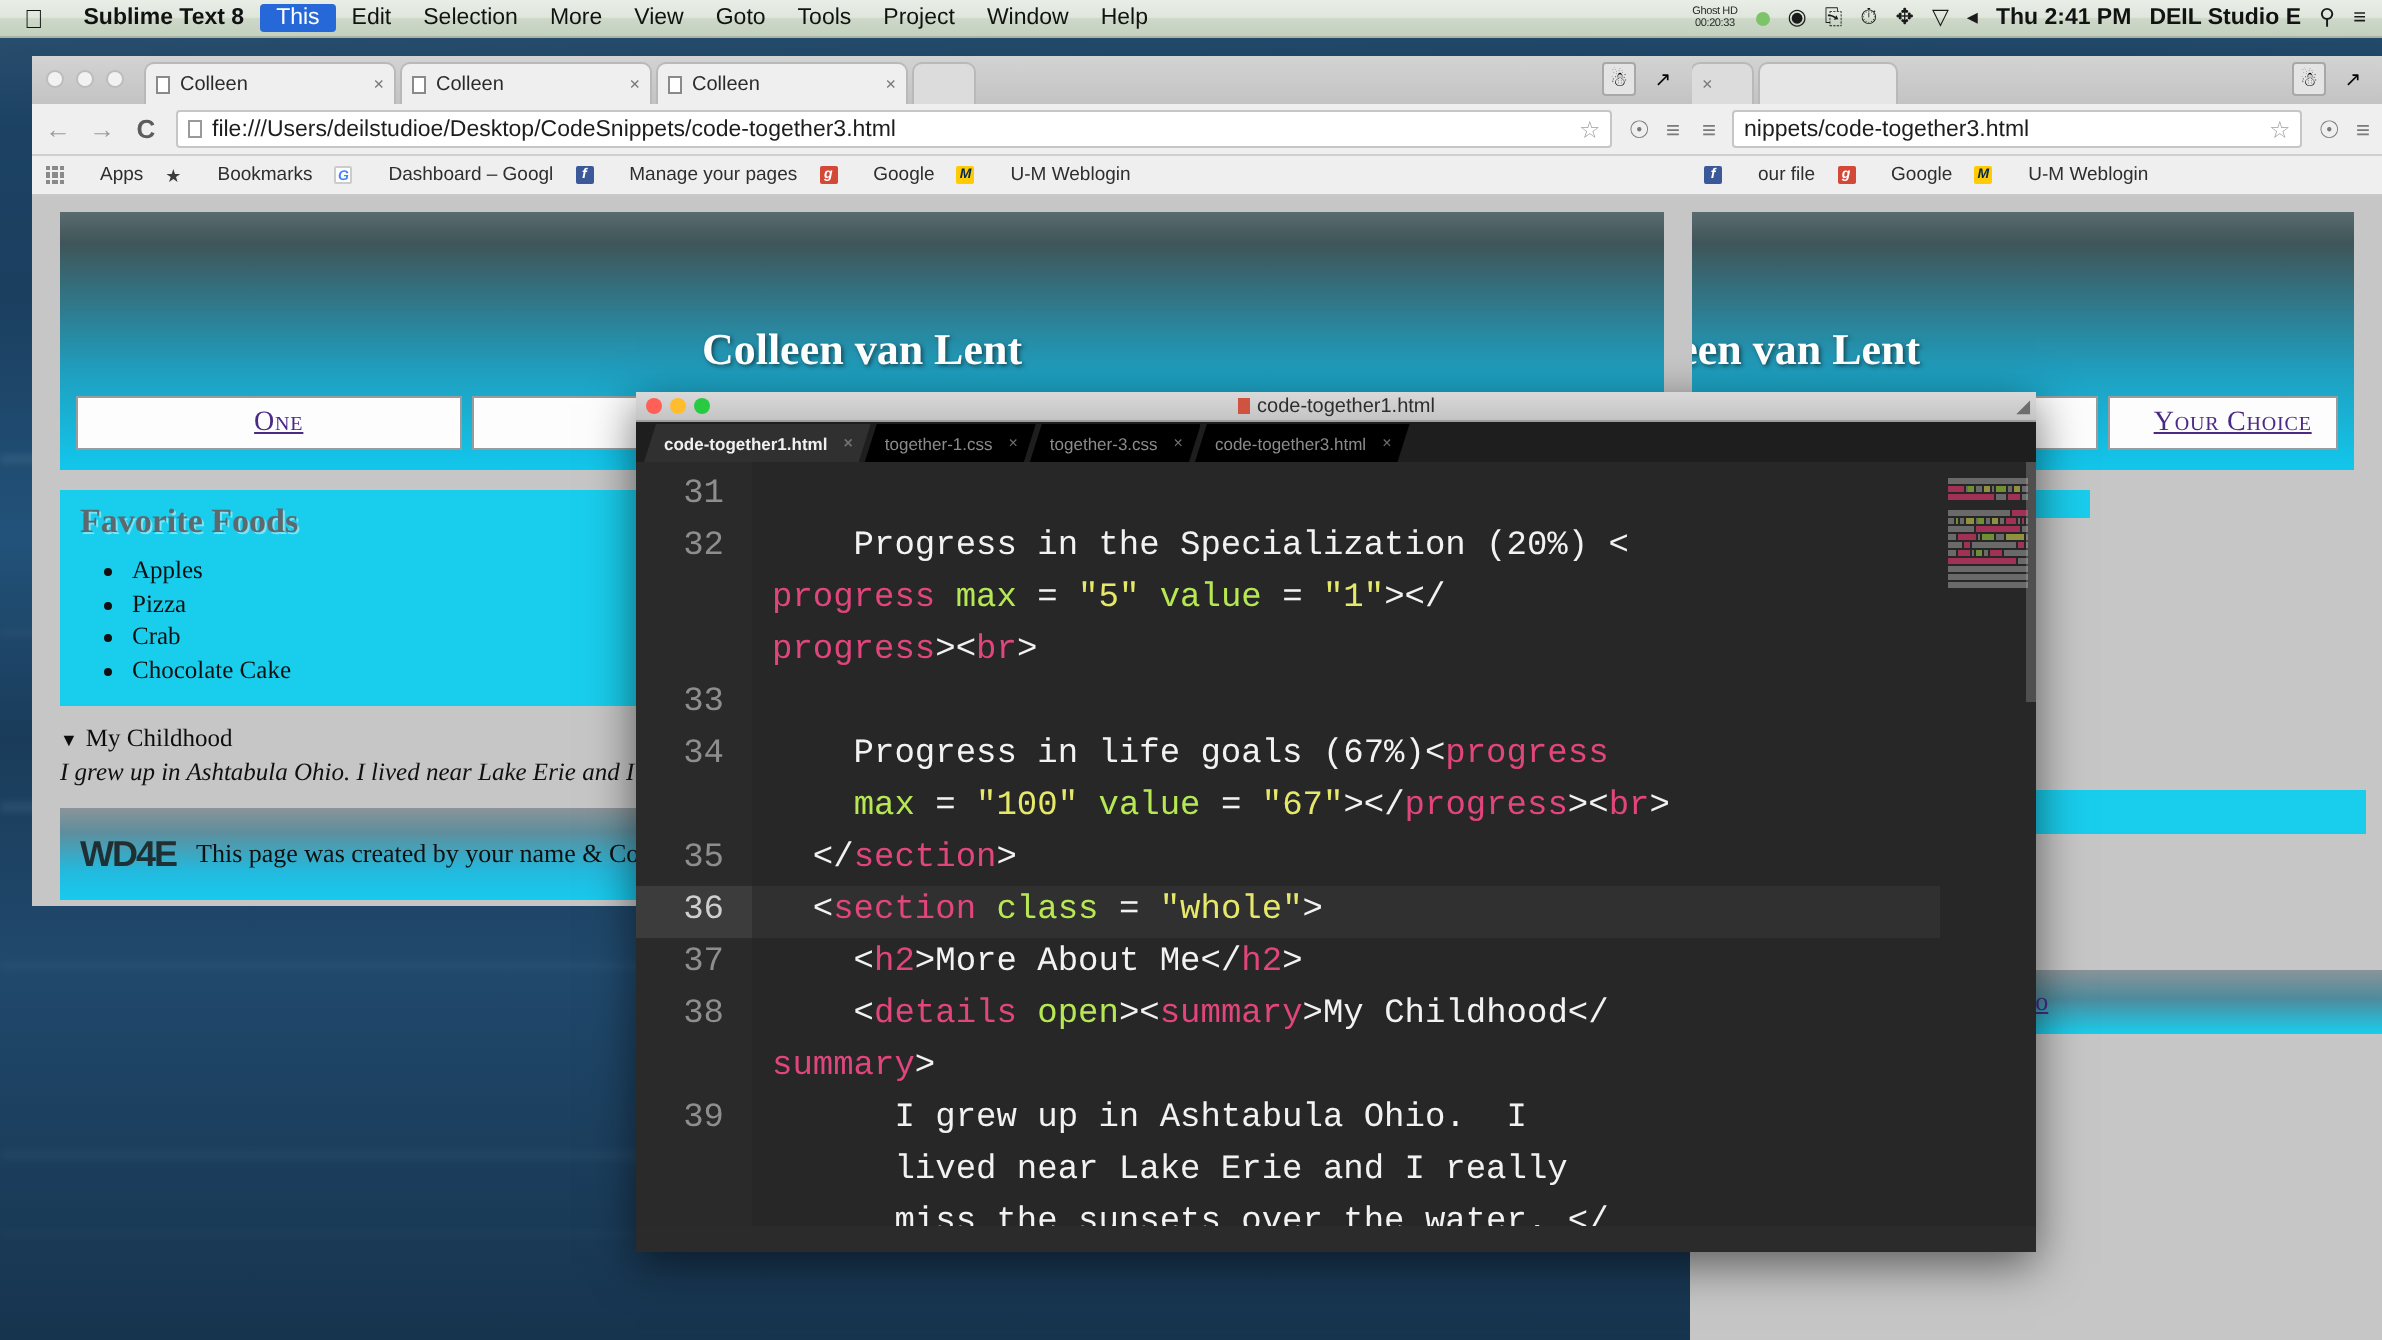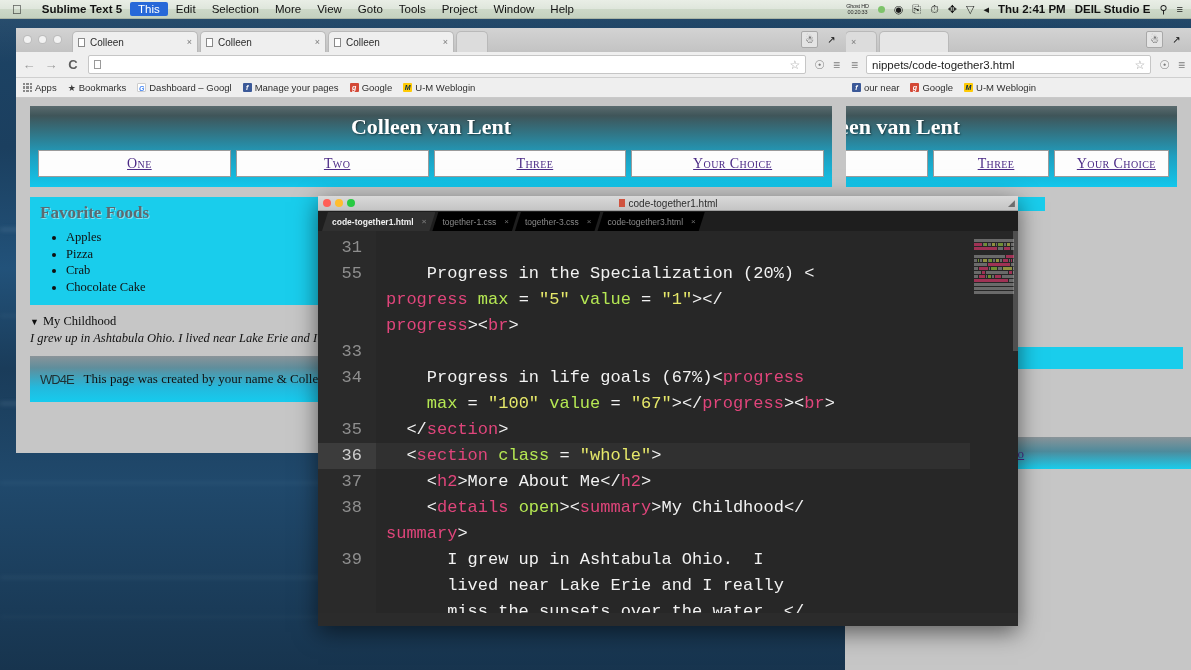--- a/index.html
+++ b/index.html
@@ -97,41 +97,42 @@
   }
   .urlbar .pg { width: 7px; height: 9px; border: 1px solid #9a9a9a; margin-right: 5px; flex: 0 0 auto; }
   .urlbar .star { margin-left: auto; color: #a0a0a0; font-size: 12px; }
   .omni-ic { color: #7a7a7a; font-size: 12px; }
 
   .bookbar {
     height: 20px; background: #efefef; border-bottom: 1px solid #c9c9c9;
     display: flex; align-items: center; gap: 11px; padding: 0 7px;
     font-size: 9.5px; color: #2e2e2e; white-space: nowrap; overflow: hidden;
   }
-  .bk { display: flex; align-items: center; gap: 3px; }
+  .bk { display: flex; align-items: center; gap: 18px; }
   .bk .g { width: 9px; height: 9px; border-radius: 1px; display: inline-block; font-size: 7px;
            color: #fff; text-align: center; line-height: 9px; font-weight: bold; }
   .bk .apps-grid {
     width: 9px; height: 9px; display: grid; grid-template-columns: repeat(3,1fr);
     grid-gap: 1px;
   }
   .bk .apps-grid s { background: #8a8a8a; display: block; }
   .bk .star { color: #3b3b3b; font-size: 9px; }
 
   
   .page { background: #c6c6c6; height: 100%; overflow: hidden; position: relative; }
   .pg-header {
     margin: 8px 14px 0 14px;
     background: linear-gradient(180deg,#5a6b6e 0%, #3f5559 12%, #1f9fc0 62%, #12c7ec 100%);
     padding: 8px 0 10px 0;
   }
   .pg-title {
     text-align: center; color: #ffffff; font-family: "Liberation Serif", serif;
     font-weight: bold; font-size: 22px; text-shadow: 1px 1px 2px rgba(0,0,0,.5);
     margin-bottom: 10px;
+    margin-top: 48px;
   }
   .navrow { display: flex; gap: 5px; padding: 0 8px; }
   .navbox {
     flex: 1; background: #fdfdfd; border: 1px solid #9b9b9b; text-align: center;
     padding: 3px 0 4px 10px;
   }
   .navbox a {
     font-family: "Liberation Serif", serif; color: #4b2a86; text-decoration: underline;
     font-size: 14px; font-variant: small-caps; letter-spacing: .4px;
   }
@@ -151,21 +152,21 @@
   .detail-p {
     font-family: "Liberation Serif", serif; font-style: italic; font-size: 12.5px;
     color: #101010; margin-top: 2px; white-space: nowrap;
   }
   .footer-strip {
     margin: 10px 14px 0 14px;
     background: linear-gradient(180deg,#8a9499 0%, #5f8e9c 26%, #23b9dd 68%, #16cbee 100%);
     padding: 6px 10px; display: flex; align-items: center; gap: 10px; min-height: 46px;
   }
   .wd4e {
-    font-family: "Liberation Sans", sans-serif; font-weight: normal; font-size: 13px;
+    font-family: "Liberation Sans", sans-serif; font-weight: bold; font-size: 18px;
     color: #1b1b1b; letter-spacing: -1px; opacity: .85;
   }
   .footer-strip .ftxt { font-family: "Liberation Serif", serif; font-size: 13px; color: #111; white-space: nowrap; }
 
   
   #bg-browser { left: 845px; top: 28px; width: 346px; height: 600px; z-index: 10; }
   #bg-browser .page .pg-header { margin-left: -40px; }
   .bg-line { font-family: "Liberation Serif", serif; font-size: 13px; color: #121212; }
 
   
@@ -267,21 +268,21 @@
   <div class="wave w4"></div>
   <div class="wave w5"></div>
   <div class="wave w6"></div>
 </div>
 
 <div id="code-caption">Code… ou</div>
 <div id="m-logo">M</div>
 
 <div id="menubar">
   <span class="apple"></span>
-  <span class="mi app-name">Sublime Text 5</span>
+  <span class="mi app-name">Sublime Text 8</span>
   <span class="mi active">This</span>
   <span class="mi">Edit</span>
   <span class="mi">Selection</span>
   <span class="mi">More</span>
   <span class="mi">View</span>
   <span class="mi">Goto</span>
   <span class="mi">Tools</span>
   <span class="mi">Project</span>
   <span class="mi">Window</span>
   <span class="mi">Help</span>
@@ -323,21 +324,21 @@
     <div class="urlbar">
       <span>nippets/code-together3.html</span>
       <span class="star">☆</span>
     </div>
     <span class="omni-ic">☉</span>
     <span class="omni-ic">≡</span>
   </div>
   <div class="bookbar">
     <span class="bk">
       <i class="g" style="background:#3b5998">f</i>
-      <span>our near</span>
+      <span>our file</span>
     </span>
     <span class="bk">
       <i class="g" style="background:#d34836">g</i>
       <span>Google</span>
     </span>
     <span class="bk">
       <i class="g" style="background:#ffcb05;color:#00274c">M</i>
       <span>U-M Weblogin</span>
     </span>
   </div>
@@ -393,20 +394,21 @@
       <span class="sq">☃</span>
       <span class="sq" style="border:none;background:transparent;">↗</span>
     </div>
   </div>
   <div class="chrome-omni">
     <span class="navbtn">←</span>
     <span class="navbtn">→</span>
     <span class="navbtn reload">C</span>
     <div class="urlbar">
       <span class="pg"></span>
+      <span>file:///Users/deilstudioe/Desktop/CodeSnippets/code-together3.html</span>
       <span class="star">☆</span>
     </div>
     <span class="omni-ic">☉</span>
     <span class="omni-ic">≡</span>
   </div>
   <div class="bookbar">
     <span class="bk">
       <span class="apps-grid">
           <s></s>
           <s></s>
@@ -506,21 +508,21 @@
     </div>
     <div class="st-tab">
       <span>code-together3.html</span>
       <span class="x">×</span>
     </div>
   </div>
 
   <div class="st-body">
     <div class="st-gutter" id="gutter">
         <div class="gl">31</div>
-        <div class="gl">55</div>
+        <div class="gl">32</div>
         <div class="gl blank">&nbsp;</div>
         <div class="gl blank">&nbsp;</div>
         <div class="gl">33</div>
         <div class="gl">34</div>
         <div class="gl blank">&nbsp;</div>
         <div class="gl">35</div>
         <div class="gl hl">36</div>
         <div class="gl">37</div>
         <div class="gl">38</div>
         <div class="gl blank">&nbsp;</div>

